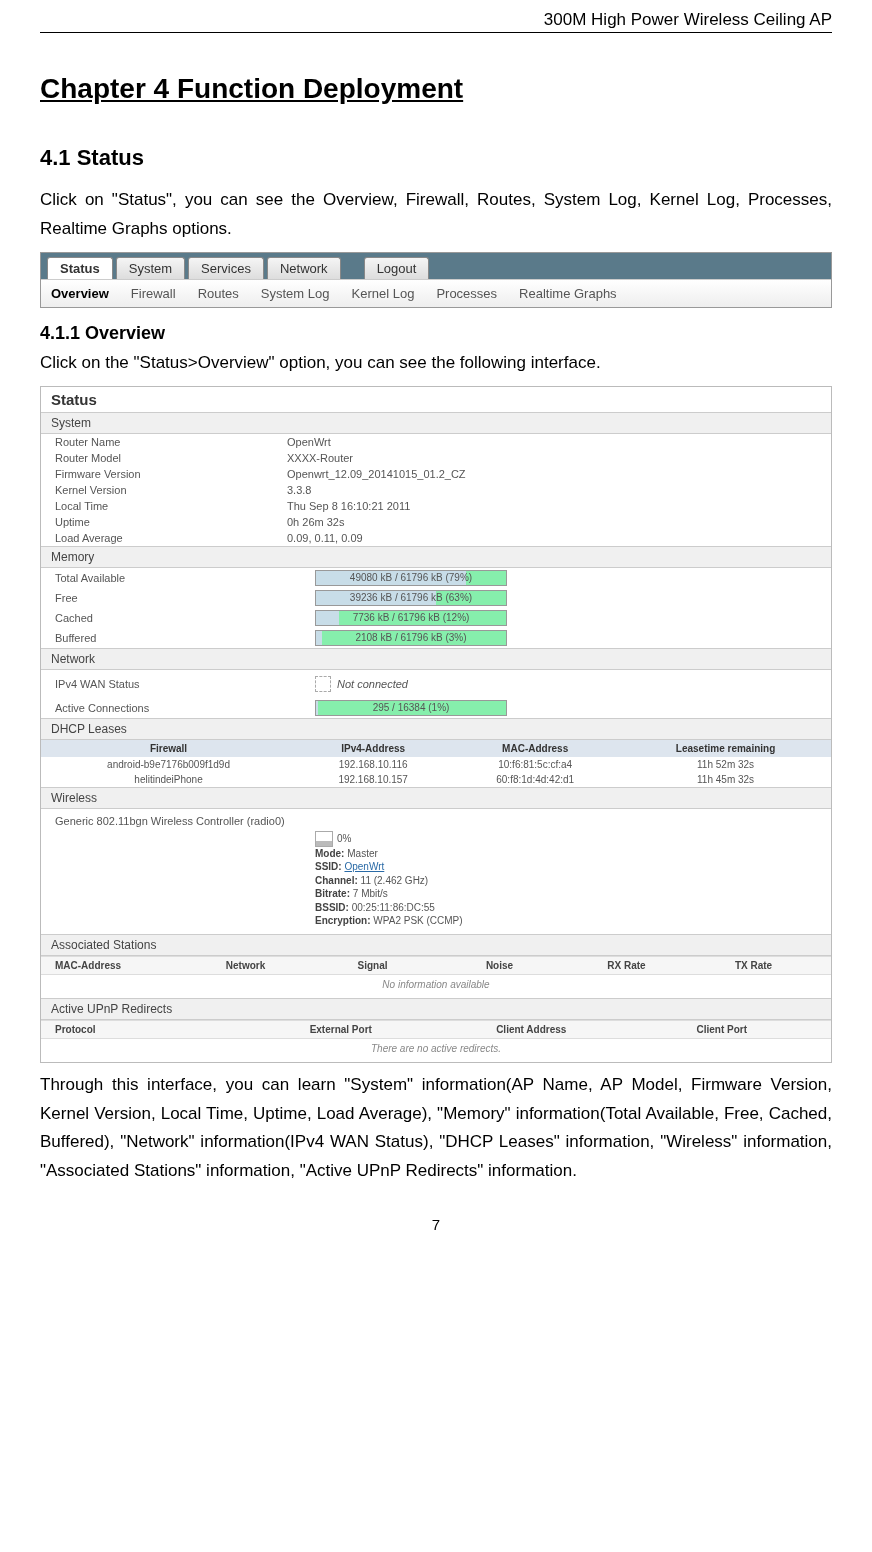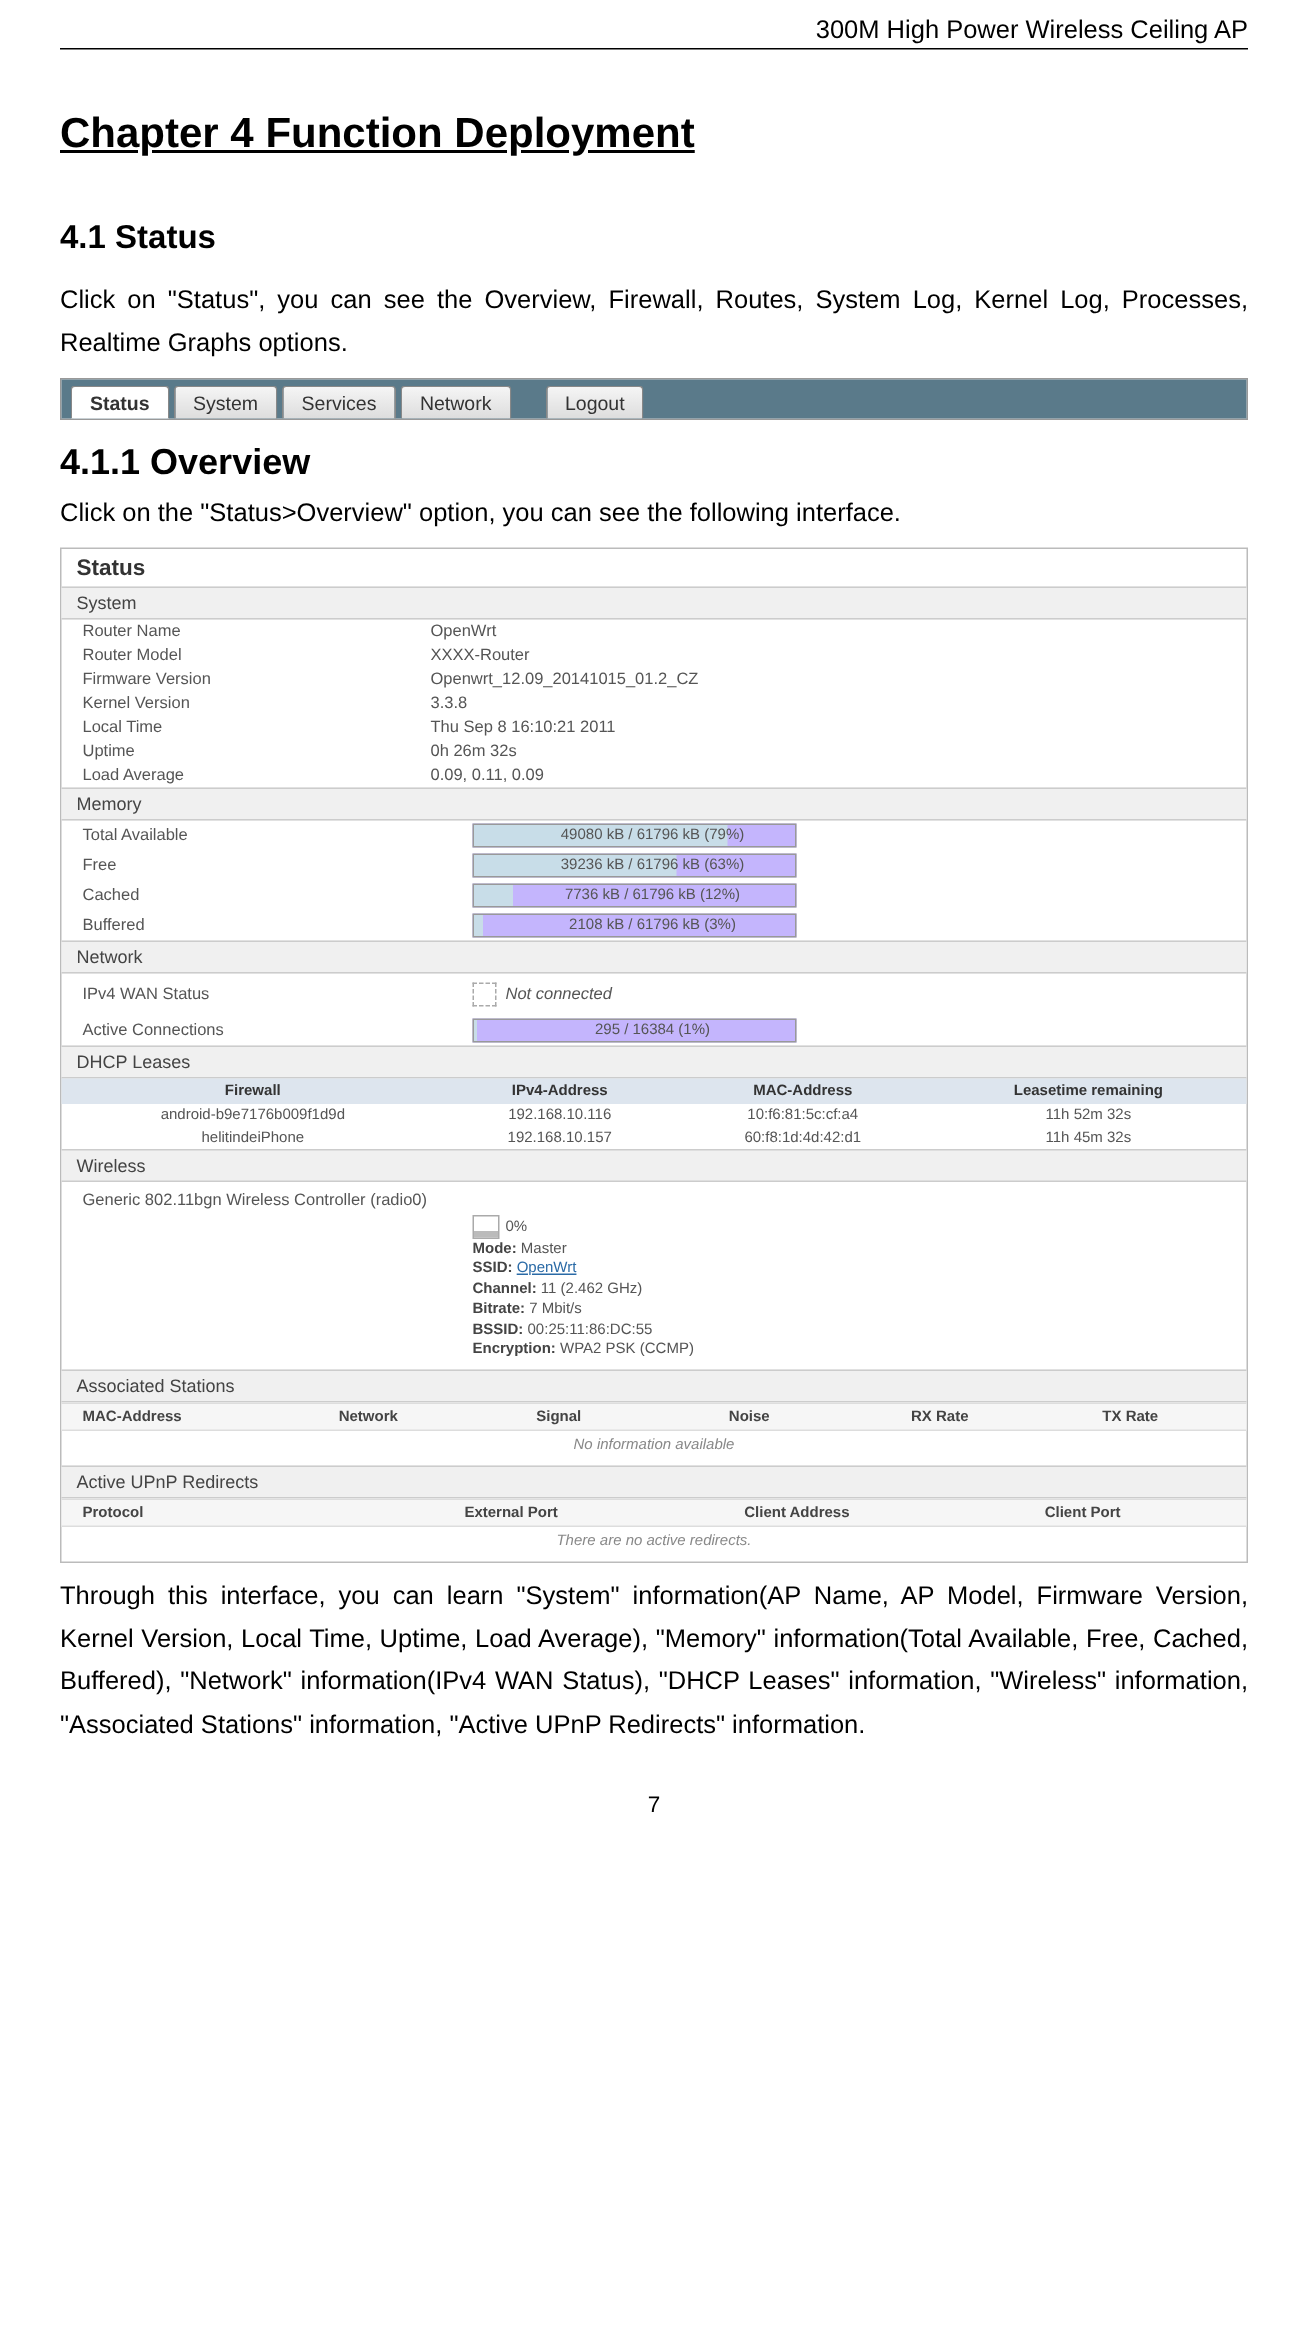--- a/index.html
+++ b/index.html
@@ -25,21 +25,21 @@
     text-decoration: underline;
     margin: 0 0 40px 0;
     font-weight: bold;
   }
   h2.section {
     font-size: 22px;
     font-weight: bold;
     margin: 20px 0 15px 0;
   }
   h3.subsection {
-    font-size: 24px;
+    font-size: 18px;
     font-weight: bold;
     margin: 15px 0 5px 0;
   }
   p.body-text {
     font-size: 17px;
     line-height: 1.7;
     margin: 8px 0;
     text-align: justify;
   }
   .page-number {
@@ -117,27 +117,26 @@
   .shot2 .bar-row {
     display: flex;
     align-items: center;
     padding: 2px 14px;
   }
   .shot2 .bar-row .k { width: 260px; }
   .shot2 .bar {
     border: 1px solid #999;
     width: 190px;
     height: 14px;
-    background: #c4b5fd;
+    background: #86efac;
     position: relative;
     text-align: center;
     font-size: 10px;
     color: #555;
     line-height: 14px;
-    padding-left: 24px;
   }
   .shot2 .bar .fill {
     position: absolute;
     left:0; top:0; bottom:0;
     background: #c8dde8;
   }
   .shot2 .bar .lbl { position: relative; }
   .shot2 .wan-row {
     display: flex;
     align-items: center;
@@ -218,20 +217,29 @@
   <h2 class="section">4.1 Status</h2>
   <p class="body-text">Click on "Status", you can see the Overview, Firewall, Routes, System Log, Kernel Log, Processes, Realtime Graphs options.</p>
 
   <div class="shot1">
     <div class="shot1-top">
       <span class="tab active">Status</span>
       <span class="tab">System</span>
       <span class="tab">Services</span>
       <span class="tab">Network</span>
       <span class="tab logout">Logout</span>
+    </div>
+    <div class="shot1-sub">
+      <span class="stab active">Overview</span>
+      <span class="stab">Firewall</span>
+      <span class="stab">Routes</span>
+      <span class="stab">System Log</span>
+      <span class="stab">Kernel Log</span>
+      <span class="stab">Processes</span>
+      <span class="stab">Realtime Graphs</span>
     </div>
   </div>
 
   <h3 class="subsection">4.1.1 Overview</h3>
   <p class="body-text" style="margin-top:2px;">Click on the "Status&gt;Overview" option, you can see the following interface.</p>
 
   <div class="shot2">
     <div class="title">Status</div>
 
     <div class="sec-head">System</div>

